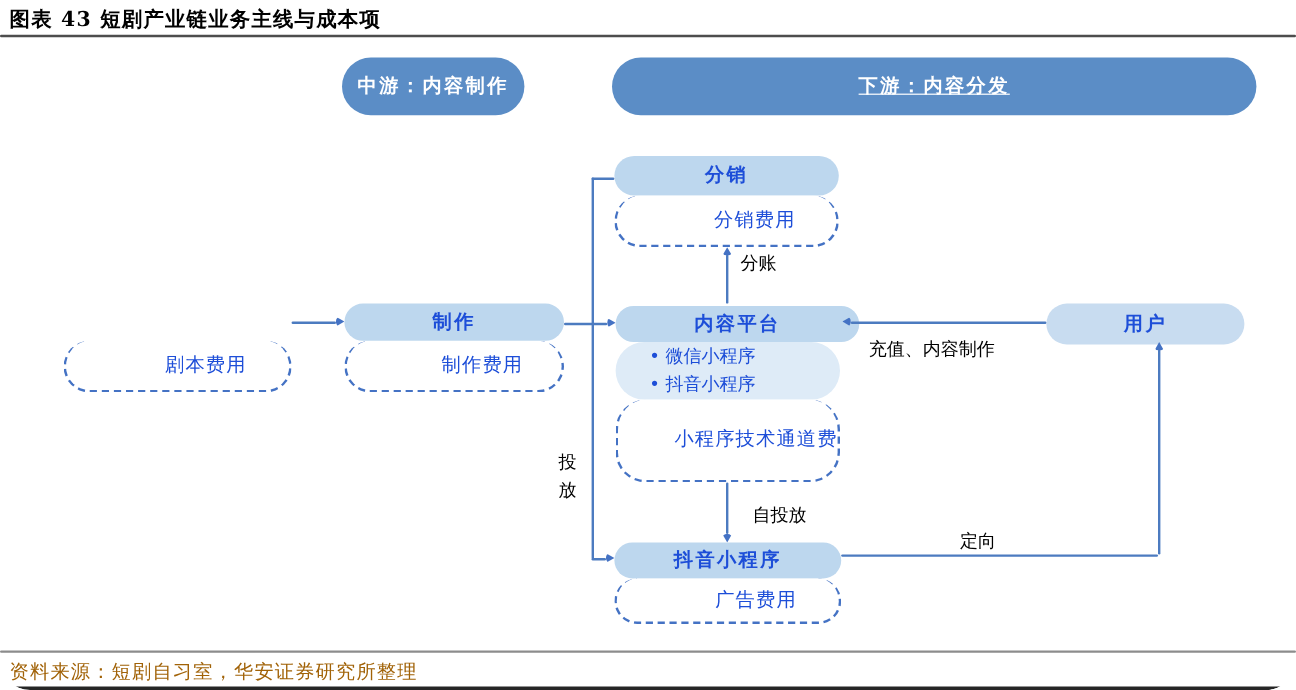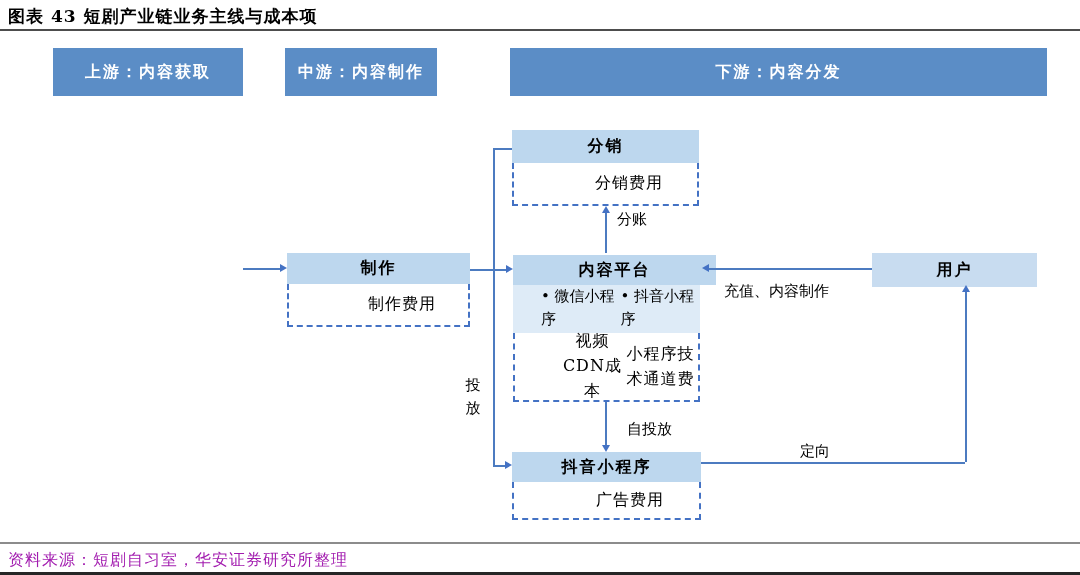--- a/index.html
+++ b/index.html
@@ -1,74 +1,73 @@
 <!DOCTYPE html>
 <html><head>
 <meta charset="utf-8">
 <style>
-  * { margin:0; padding:0; box-sizing:border-box; }
+  * { margin:0; padding:0; box-sizing:border-box;border-radius:25px; }
   body { background:#ffffff; font-family:"DejaVu Serif","Liberation Serif",serif; }
   #fig { position:relative; width:1080px; height:575px; background:#fff; overflow:hidden; }
   .box { position:absolute; display:flex; align-items:center; justify-content:center;
-         text-align:center; color:#000000; }
+         text-align:center; color:#1d4ed8; }
 
   .fig-title { position:absolute; left:8px; top:5px; font-size:17px; font-weight:bold; color:#000; letter-spacing:1px; }
   .rule-top { position:absolute; left:0; top:29px; width:1080px; height:2px; background:#4d4d4d; }
 
   .hdr { background:#5b8dc6; color:#ffffff; font-weight:bold; font-size:16px; letter-spacing:2px; }
 
   .node-title { background:#bdd7ee; font-weight:bold; font-size:16px; letter-spacing:2px; }
   .node-sub   { background:#deebf7; font-size:15px; }
   .cost { background:#ffffff; border:2px dashed #4472c4; border-top:none; font-size:16px; letter-spacing:1px;padding-left:47px; }
-  .col { flex-direction:row; }
+  .col { flex-direction:column; }
   .col div { line-height:1.55; }
 
   .hline { position:absolute; height:1.5px; background:#4c7bc0; }
   .vline { position:absolute; width:1.5px; background:#4c7bc0; }
 
   .ah { position:absolute; width:0; height:0; }
   .ah-right { border-top:4.5px solid transparent; border-bottom:4.5px solid transparent; border-left:7px solid #4472c4; }
   .ah-left  { border-top:4.5px solid transparent; border-bottom:4.5px solid transparent; border-right:7px solid #4472c4; }
   .ah-up    { border-left:4.5px solid transparent; border-right:4.5px solid transparent; border-bottom:7px solid #4472c4; }
   .ah-down  { border-left:4.5px solid transparent; border-right:4.5px solid transparent; border-top:7px solid #4472c4; }
 
   .lbl { position:absolute; font-size:15px; color:#000; white-space:nowrap; }
   .lbl-vert { position:absolute; font-size:15px; color:#000; width:18px; line-height:1.55;
               word-break:break-all; text-align:center; }
 
   .rule-src { position:absolute; left:0; top:542px; width:1080px; height:2px; background:#8c8c8c; }
-  .src-text { position:absolute; left:8px; top:550px; font-size:16px; color:#a21caf; letter-spacing:1px; }
+  .src-text { position:absolute; left:8px; top:550px; font-size:16px; color:#a16207; letter-spacing:1px; }
   .rule-bottom { position:absolute; left:0; top:572px; width:1080px; height:3px; background:#262626; }
 </style>
 </head>
 <body>
 
 <div id="fig">
 
   <div class="fig-title">图表 43 短剧产业链业务主线与成本项</div>
   <div class="rule-top"></div>
 
-  <div class="box hdr" style="left:53px; top:48px; width:190px; height:48px;">上游：内容获取</div>
   <div class="box hdr" style="left:285px; top:48px; width:152px; height:48px;">中游：内容制作</div>
-  <div class="box hdr" style="left:510px; top:48px; width:537px; height:48px;">下游：内容分发</div>
+  <div class="box hdr" style="left:510px; top:48px; width:537px; height:48px;text-decoration:underline;">下游：内容分发</div>
 
   <div class="box node-title" style="left:512px; top:130px; width:187px; height:33px;">分销</div>
   <div class="box cost" style="left:512px; top:163px; width:187px; height:43px;">分销费用</div>
 
+  <div class="box cost" style="left:53px; top:284px; width:190px; height:43px;">剧本费用</div>
 
   <div class="box node-title" style="left:287px; top:253px; width:183px; height:31px;">制作</div>
   <div class="box cost" style="left:287px; top:284px; width:183px; height:43px;">制作费用</div>
 
   <div class="box node-title" style="left:513px; top:255px; width:203px; height:30px;">内容平台</div>
   <div class="box node-sub col" style="left:513px; top:285px; width:187px; height:48px; align-items:flex-start; padding-left:28px; text-align:left;">
     <div>• 微信小程序</div>
     <div>• 抖音小程序</div>
   </div>
   <div class="box cost col" style="left:513px; top:333px; width:187px; height:69px;">
-    <div>视频CDN成本</div>
     <div>小程序技术通道费</div>
   </div>
 
   <div class="box node-title" style="left:872px; top:253px; width:165px; height:34px; background:#c8dcf0;">用户</div>
 
   <div class="box node-title" style="left:512px; top:452px; width:189px; height:30px;">抖音小程序</div>
   <div class="box cost" style="left:512px; top:482px; width:189px; height:38px;">广告费用</div>
 
   <div>
     <div class="hline" style="left:243px; top:268px; width:37px;"></div>

